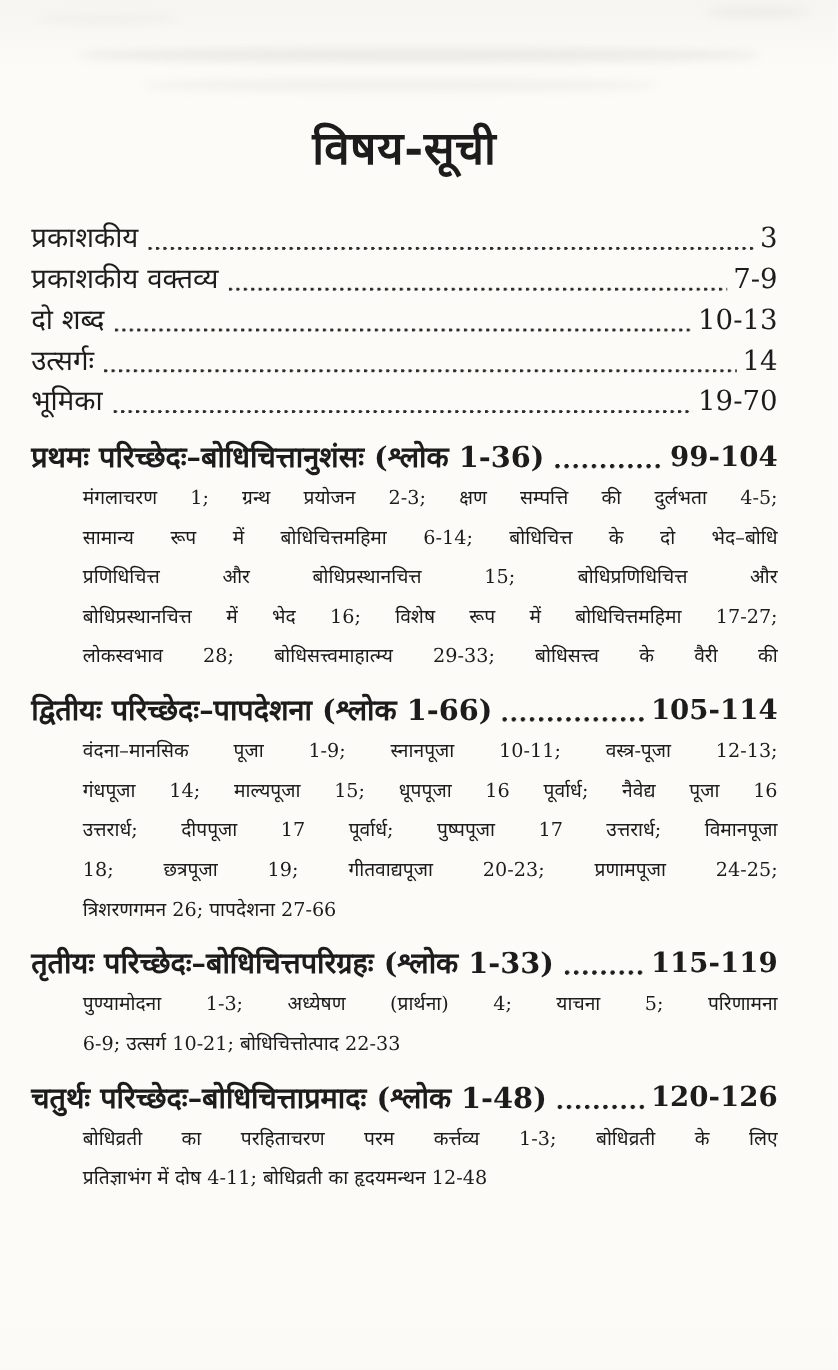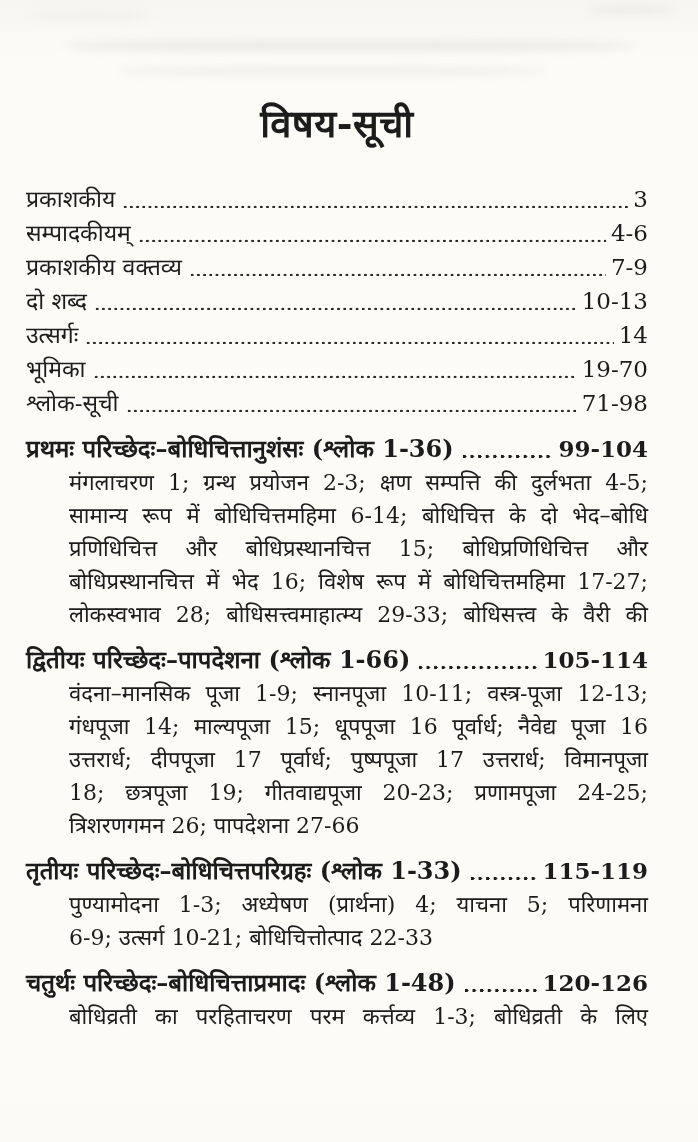--- a/index.html
+++ b/index.html
@@ -53,21 +53,21 @@
     background-image: radial-gradient(circle at 2.5px 2.5px, #1d1d1d 1.7px, rgba(0,0,0,0) 2.0px);
     background-size: 7.6px 5.2px;
     background-position: left bottom 7px;
   }
 
   .chapter { margin-top: 12px; }
   .ch-heading { font-size: 24px; font-weight: 700; line-height: 34px; white-space: nowrap; }
   .ch-pages { font-weight: 700; }
   .ch-desc { margin-left: 43px; }
   .desc-line {
-    font-size: 22px; line-height: 33px;
+    font-size: 16px; line-height: 33px;
     text-align: justify; text-align-last: justify;
   }
   .desc-line.last { text-align-last: left; }
 </style>
 </head>
 <body>
 
 <div class="page">
   <div class="artifact a1"></div>
   <div class="artifact a2"></div>
@@ -76,48 +76,38 @@
 
   <h1 class="title">विषय-सूची</h1>
 
   <div id="front-matter" class="front-matter">
       <div class="row fm-row">
     <span class="fm-label">प्रकाशकीय</span>
     <span class="leader"></span>
     <span class="pages">3</span>
   </div>
       <div class="row fm-row">
-    <span class="fm-label">सम्पादकीयम्</span>
-    <span class="leader"></span>
-    <span class="pages">4-6</span>
-  </div>
-      <div class="row fm-row">
     <span class="fm-label">प्रकाशकीय वक्तव्य</span>
     <span class="leader"></span>
     <span class="pages">7-9</span>
   </div>
       <div class="row fm-row">
     <span class="fm-label">दो शब्द</span>
     <span class="leader"></span>
     <span class="pages">10-13</span>
   </div>
       <div class="row fm-row">
     <span class="fm-label">उत्सर्गः</span>
     <span class="leader"></span>
     <span class="pages">14</span>
   </div>
       <div class="row fm-row">
     <span class="fm-label">भूमिका</span>
     <span class="leader"></span>
     <span class="pages">19-70</span>
-  </div>
-      <div class="row fm-row">
-    <span class="fm-label">श्लोक-सूची</span>
-    <span class="leader"></span>
-    <span class="pages">71-98</span>
   </div>
     </div>
 
   <div id="chapters">
       <section class="chapter">
     <div class="row ch-row">
       <span class="ch-heading">प्रथमः परिच्छेदः–बोधिचित्तानुशंसः (श्लोक 1-36)</span>
       <span class="leader leader-bold"></span>
       <span class="pages ch-pages">99-104</span>
     </div>
@@ -155,16 +145,17 @@
         </div>
   </section>
       <section class="chapter">
     <div class="row ch-row">
       <span class="ch-heading">चतुर्थः परिच्छेदः–बोधिचित्ताप्रमादः (श्लोक 1-48)</span>
       <span class="leader leader-bold"></span>
       <span class="pages ch-pages">120-126</span>
     </div>
     <div class="ch-desc">
           <div class="desc-line">बोधिव्रती का परहिताचरण परम कर्त्तव्य 1-3; बोधिव्रती के लिए</div>
+          <div class="desc-line last">प्रतिज्ञाभंग में दोष 4-11; बोधिव्रती का हृदयमन्थन 12-48</div>
         </div>
   </section>
     </div>
 </div>
 
 </body></html>

